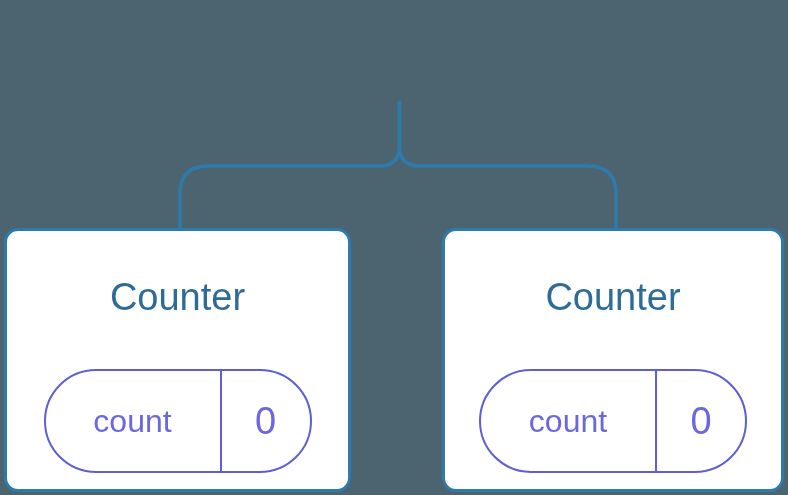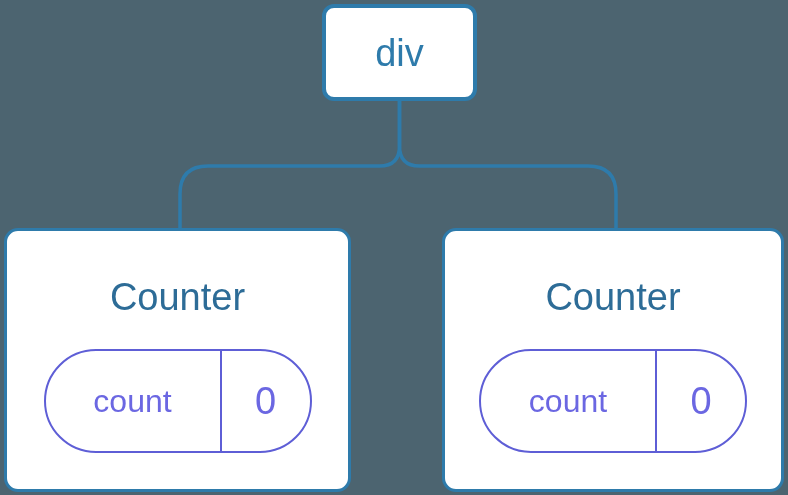--- a/index.html
+++ b/index.html
@@ -57,20 +57,21 @@
     position: absolute;
     top: 228px;
     height: 264px;
     background: var(--card-bg);
     border: 3px solid var(--line-blue);
     border-radius: 14px;
     padding-top: 46px;
     display: flex;
     flex-direction: column;
     align-items: center;
+    gap: 20px;
   }
   .counter-card.left  { left: 4px;   width: 347px; }
   .counter-card.right { left: 442px; width: 342px; }
   .component-title {
     color: var(--title-blue);
     font-size: 38px;
     font-weight: 500;
     line-height: 40px;
     text-align: center;
   }
@@ -105,23 +106,20 @@
     color: var(--state-text-purple);
     font-size: 38px;
     line-height: 1;
   }
 </style>
 </head>
 <body>
 
 <div class="stage">
 
-  <div class="root-node">
-    <span class="label">div</span>
-  </div>
 
   <svg class="connector-svg" viewBox="0 0 788 495" aria-hidden="true">
     <path d="M399.5 101 L399.5 146 Q399.5 166 379.5 166 L208 166 Q180 166 180 194 L180 229"></path>
     <path d="M399.5 101 L399.5 146 Q399.5 166 419.5 166 L588 166 Q616 166 616 194 L616 229"></path>
   </svg>
 
   <div class="counter-card left">
     <div class="component-title">Counter</div>
     <div class="state-pill">
       <div class="key-cell">

